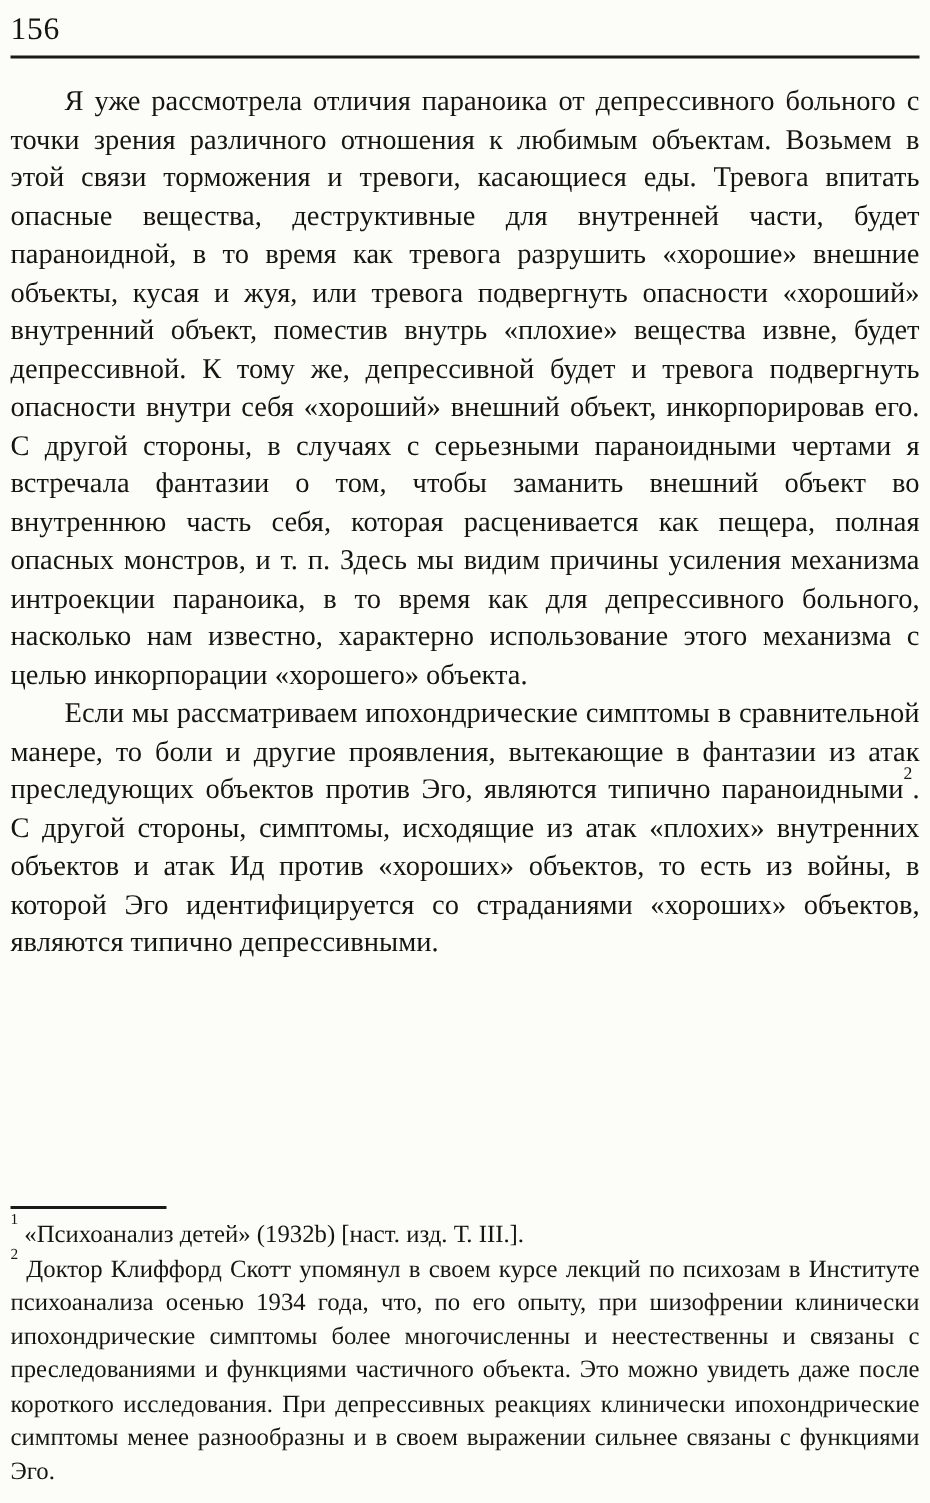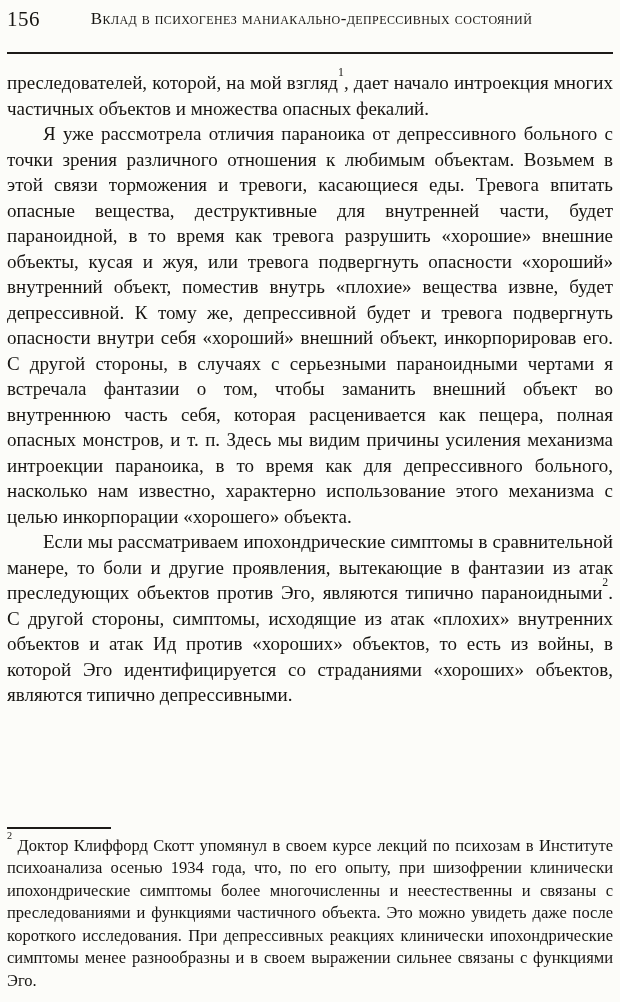--- a/index.html
+++ b/index.html
@@ -19,21 +19,21 @@
     padding: 8px 7px 10px 7px;
     overflow: hidden;
     display: flex;
     flex-direction: column;
   }
   
   .page-header {
     display: flex;
     align-items: flex-start;
     border-bottom: 2px solid #1c1a18;
-    padding-bottom: 22px;
+    padding-bottom: 7px;
   }
   .pagenum {
     font-size: 21px;
     line-height: 22px;
     letter-spacing: 0.5px;
     flex: 0 0 auto;
   }
   .running-title {
     flex: 1 1 auto;
     text-align: center;
@@ -82,32 +82,31 @@
     margin: 0;
   }
 </style>
 </head>
 <body>
 
 <div class="page">
 
   <header class="page-header">
     <span class="pagenum">156</span>
-    <span class="running-title">Вклад в психогенез маниакально-депрессивных состояний</span>
   </header>
 
   <main class="body-text">
 
-    <p class="noindent"><span>преследователей, которой, на мой взгляд</span><sup class="sup">1</sup><span>, дает начало интроекция многих частичных объектов и множества опасных фекалий.</span></p>
 
     <p><span>Я уже рассмотрела отличия параноика от депрессивного больного с точки зрения различного отношения к любимым объектам. Возьмем в этой связи торможения и тревоги, касающиеся еды. Тревога впитать опасные вещества, деструктивные для внутренней части, будет параноидной, в то время как тревога разрушить «хорошие» внешние объекты, кусая и жуя, или тревога подвергнуть опасности «хороший» внутренний объект, поместив внутрь «плохие» вещества извне, будет депрессивной. К тому же, депрессивной будет и тревога подвергнуть опасности внутри себя «хороший» внешний объект, инкорпорировав его. С другой стороны, в случаях с серьезными параноидными чертами я встречала фантазии о том, чтобы заманить внешний объект во внутреннюю часть себя, которая расценивается как пещера, полная опасных монстров, и т. п. Здесь мы видим причины усиления механизма интроекции параноика, в то время как для депрессивного больного, насколько нам известно, характерно использование этого механизма с целью инкорпорации </span><span class="em">«хорошего»</span><span> объекта.</span></p>
 
     <p><span>Если мы рассматриваем ипохондрические симптомы в сравнительной манере, то боли и другие проявления, вытекающие в фантазии из атак преследующих объектов против Эго, являются типично параноидными</span><sup class="sup">2</sup><span>. С другой стороны, симптомы, исходящие из атак «плохих» внутренних объектов и атак Ид против «хороших» объектов, то есть из войны, в которой </span><span class="em">Эго идентифицируется со страданиями «хороших» объектов</span><span>, являются типично депрессивными.</span></p>
 
 
   </main>
 
   <footer class="footnotes">
     <hr class="footnote-rule">
+    <p class="footnote"><sup class="sup">1</sup><span> «Психоанализ детей» (1932b) [наст. изд. Т. III.].</span></p>
     <p class="footnote"><sup class="sup">2</sup><span> Доктор Клиффорд Скотт упомянул в своем курсе лекций по психозам в Институте психоанализа осенью 1934 года, что, по его опыту, при шизофрении клинически ипохондрические симптомы более многочисленны и неестественны и связаны с преследованиями и функциями частичного объекта. Это можно увидеть даже после короткого исследования. При депрессивных реакциях клинически ипохондрические симптомы менее разнообразны и в своем выражении сильнее связаны с функциями Эго.</span></p>
   </footer>
 
 </div>
 
 </body></html>

